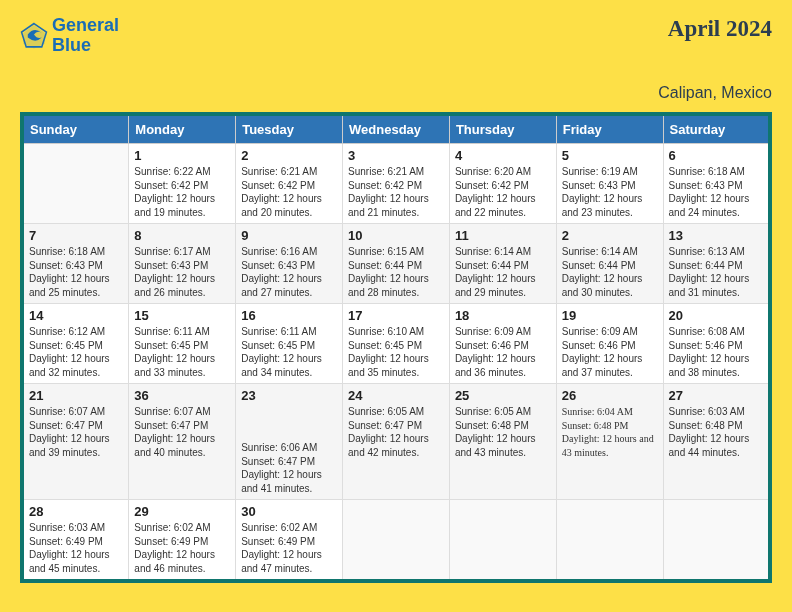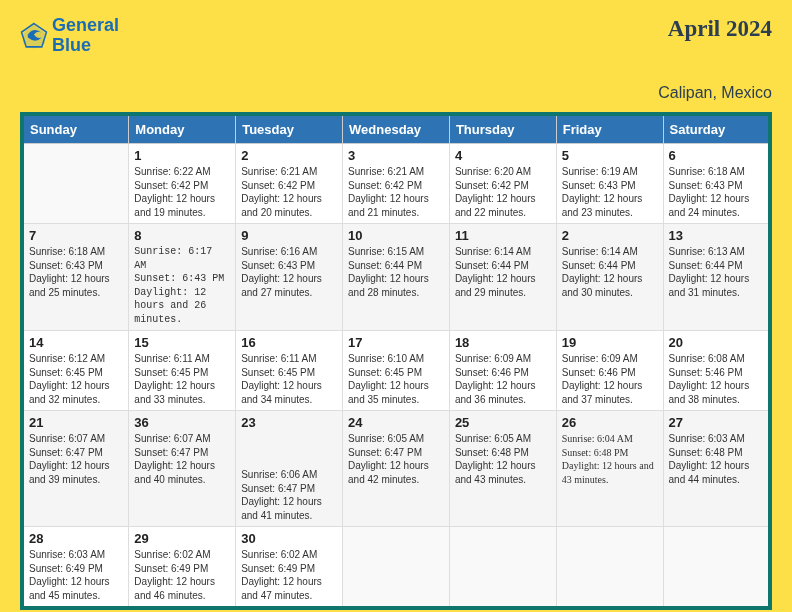--- a/index.html
+++ b/index.html
@@ -183,21 +183,21 @@
         </tr>
         <tr>
           <td>
             <span class="day-number">7</span>
             <div class="day-info" style="white-space: pre-line;">Sunrise: 6:18 AM
 Sunset: 6:43 PM
 Daylight: 12 hours and 25 minutes.</div>
           </td>
           <td>
             <span class="day-number">8</span>
-            <div class="day-info" style="white-space: pre-line; font-family: Liberation Mono, monospace;">Sunrise: 6:17 AM
+            <div class="day-info" style="white-space: pre-line;">Sunrise: 6:17 AM
 Sunset: 6:43 PM
 Daylight: 12 hours and 26 minutes.</div>
           </td>
           <td>
             <span class="day-number">9</span>
             <div class="day-info" style="white-space: pre-line;">Sunrise: 6:16 AM
 Sunset: 6:43 PM
 Daylight: 12 hours and 27 minutes.</div>
           </td>
           <td>

